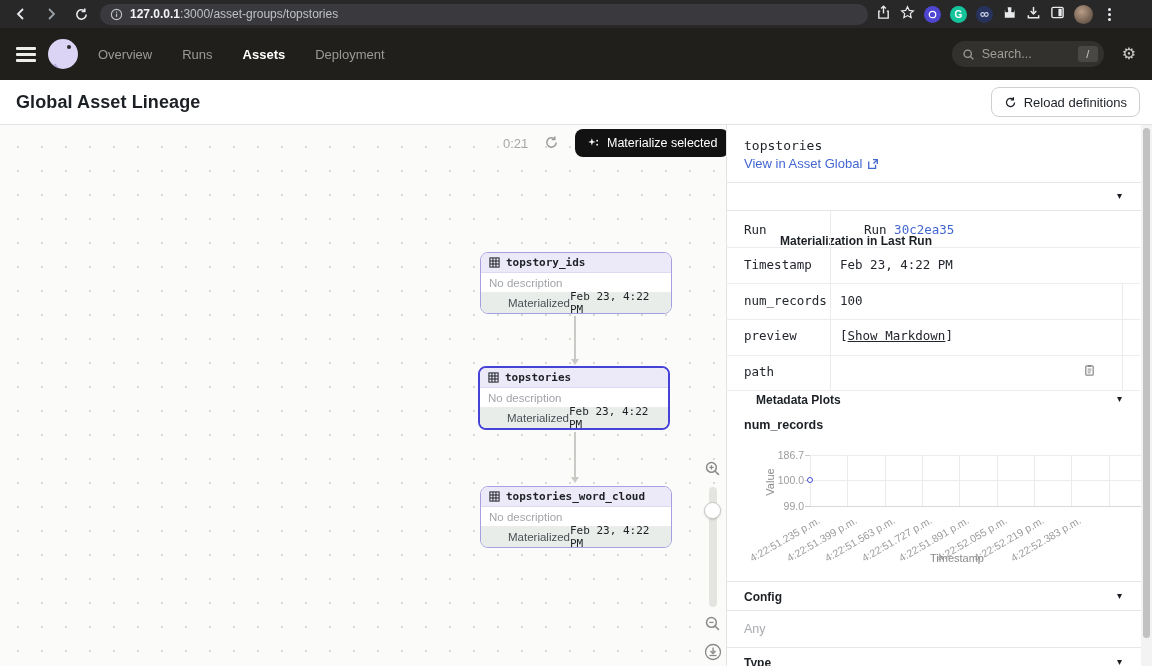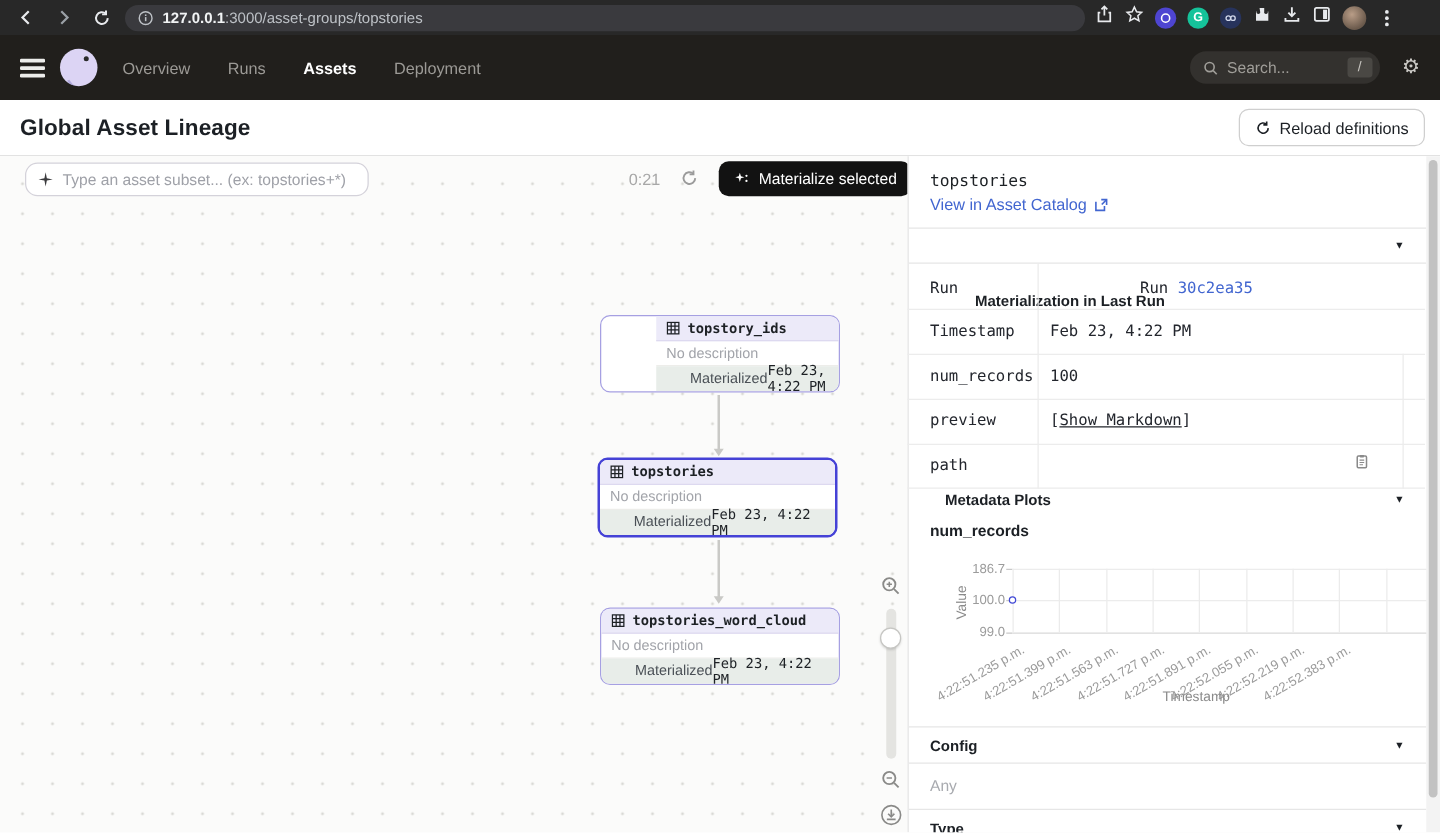--- a/index.html
+++ b/index.html
@@ -197,43 +197,37 @@
           </svg>
         <span class="search-ph">Search...</span>
         <span class="slash-badge">/</span>
       </div>
       <span class="gear">⚙</span>
     </div>
   </div>
 
   <div class="abs graph"></div>
 
-  <div class="abs filter-input">
-    <svg width="13" height="13" viewBox="0 0 16 16">
-        <path d="M8 1 L9.2 6.8 L15 8 L9.2 9.2 L8 15 L6.8 9.2 L1 8 L6.8 6.8 Z" fill="#3B3B3E"></path>
-      </svg>
-    <input placeholder="Type an asset subset... (ex: topstories+*)" style="">
-  </div>
   <span class="abs graph-timer">0:21</span>
   <span class="abs graph-refresh">
     <svg width="15" height="15" viewBox="0 0 16 16">
         <path d="M13 8 A5 5 0 1 1 11.5 4.4" stroke="#9B9B9B" stroke-width="1.6" fill="none"></path>
         <path d="M11.5 1.5 V4.8 H8.2" stroke="#9B9B9B" stroke-width="1.6" fill="none"></path>
       </svg>
   </span>
   <div class="abs mat-btn">
     <svg width="13" height="13" viewBox="0 0 16 16">
         <path d="M6 1.5 L7.1 5 L10.5 6 L7.1 7 L6 10.5 L4.9 7 L1.5 6 L4.9 5 Z" fill="#fff"></path>
         <circle cx="12.5" cy="4.5" r="1.1" fill="#fff"></circle>
         <circle cx="12.5" cy="9.5" r="1.1" fill="#fff"></circle>
       </svg>
     <span>Materialize selected</span>
   </div>
 
-  <div class="abs node" style="left:480px; top:252px;padding-left:44px;">
+  <div class="abs node" style="left:480px; top:252px;">
     <div class="node-header">
       <svg width="11" height="11" viewBox="0 0 12 12">
           <rect x="1" y="1" width="10" height="10" stroke="#1D2125" stroke-width="1.1" fill="none"></rect>
           <path d="M1 4.3 H11 M1 7.6 H11 M4.3 1 V11 M7.6 1 V11" stroke="#1D2125" stroke-width="1.1"></path>
         </svg>
       <span class="node-name">topstory_ids</span>
     </div>
     <div class="node-body">
         <span>No description</span>
       </div>
@@ -303,38 +297,38 @@
         <path d="M9 4.5 V10" stroke="#8A8A88" stroke-width="1.3"></path>
         <path d="M6.5 8 L9 10.5 L11.5 8" stroke="#8A8A88" stroke-width="1.3" fill="none"></path>
         <path d="M5.5 12.5 H12.5" stroke="#8A8A88" stroke-width="1.3"></path>
       </svg>
   </span>
 
   <div class="abs panel"></div>
 
   <span class="abs pn-title mono">topstories</span>
   <span class="abs pn-link">
-    <span>View in Asset Catalog</span>
+    <span>View in Asset Global</span>
     <svg width="12" height="12" viewBox="0 0 14 14">
         <path d="M2 4 V12 H10 V8" stroke="#4266D0" stroke-width="1.5" fill="none"></path>
         <path d="M7 2 H12 V7" stroke="#4266D0" stroke-width="1.5" fill="none"></path>
         <path d="M12 2 L7.5 6.5" stroke="#4266D0" stroke-width="1.5"></path>
       </svg>
   </span>
   <div class="abs divider" style="left:727px; top:182px; width:414px;"></div>
 
   <span class="abs sec-label" style="left:780px; top:190px;margin-top:44px;">Materialization in Last Run</span>
   <span class="abs caret" style="left:1117px; top:190px;">▾</span>
   <div class="abs divider" style="left:727px; top:210px; width:414px;"></div>
 
   <div class="abs" style="left:830px; top:211px; width:1px; height:180px; background:#EBEBEB;"></div>
   <div class="abs" style="left:1122px; top:283px; width:1px; height:108px; background:#EBEBEB;"></div>
 
   <span class="abs trow-label mono" style="left:744px; top:222px;">Run</span>
-  <span class="abs trow-val mono" style="left:876px; top:222px;padding-left:36px;"><span>Run </span><span class="blue">30c2ea35</span></span>
+  <span class="abs trow-val mono" style="left:828px; top:222px;padding-left:36px;"><span>Run </span><span class="blue">30c2ea35</span></span>
   <div class="abs rowline" style="top:247px;"></div>
 
   <span class="abs trow-label mono" style="left:744px; top:257px;">Timestamp</span>
   <span class="abs trow-val mono" style="left:840px; top:257px;">Feb 23, 4:22 PM</span>
   <div class="abs rowline" style="top:283px;"></div>
 
   <span class="abs trow-label mono" style="left:744px; top:293px;">num_records</span>
   <span class="abs trow-val mono" style="left:840px; top:293px;">100</span>
   <div class="abs rowline" style="top:319px;"></div>
 

